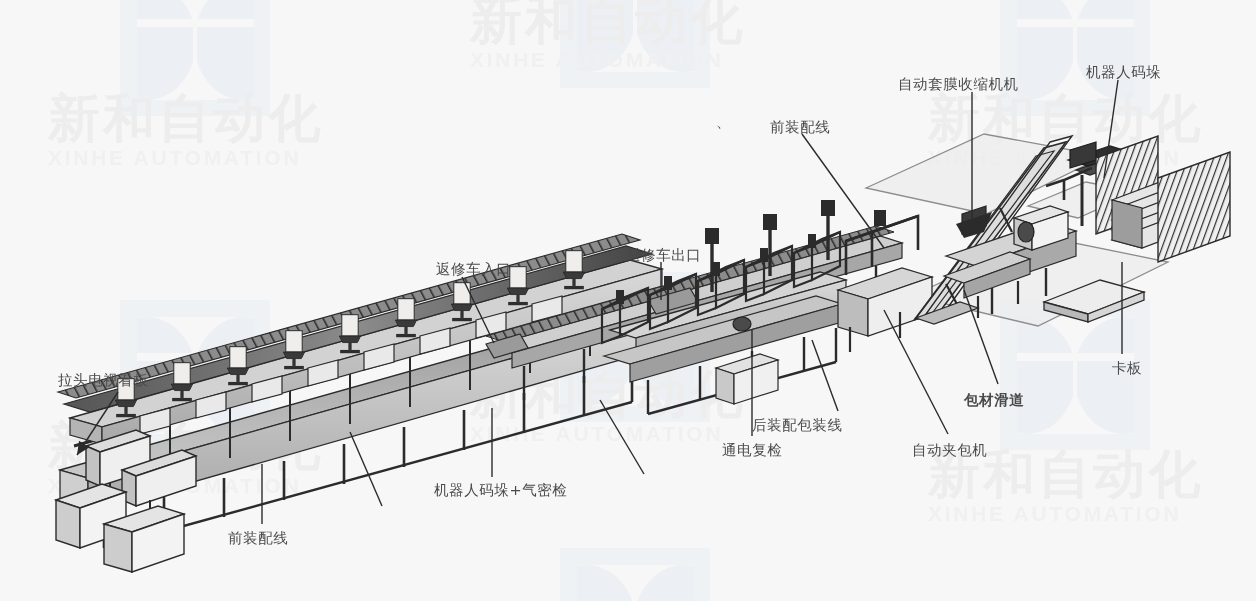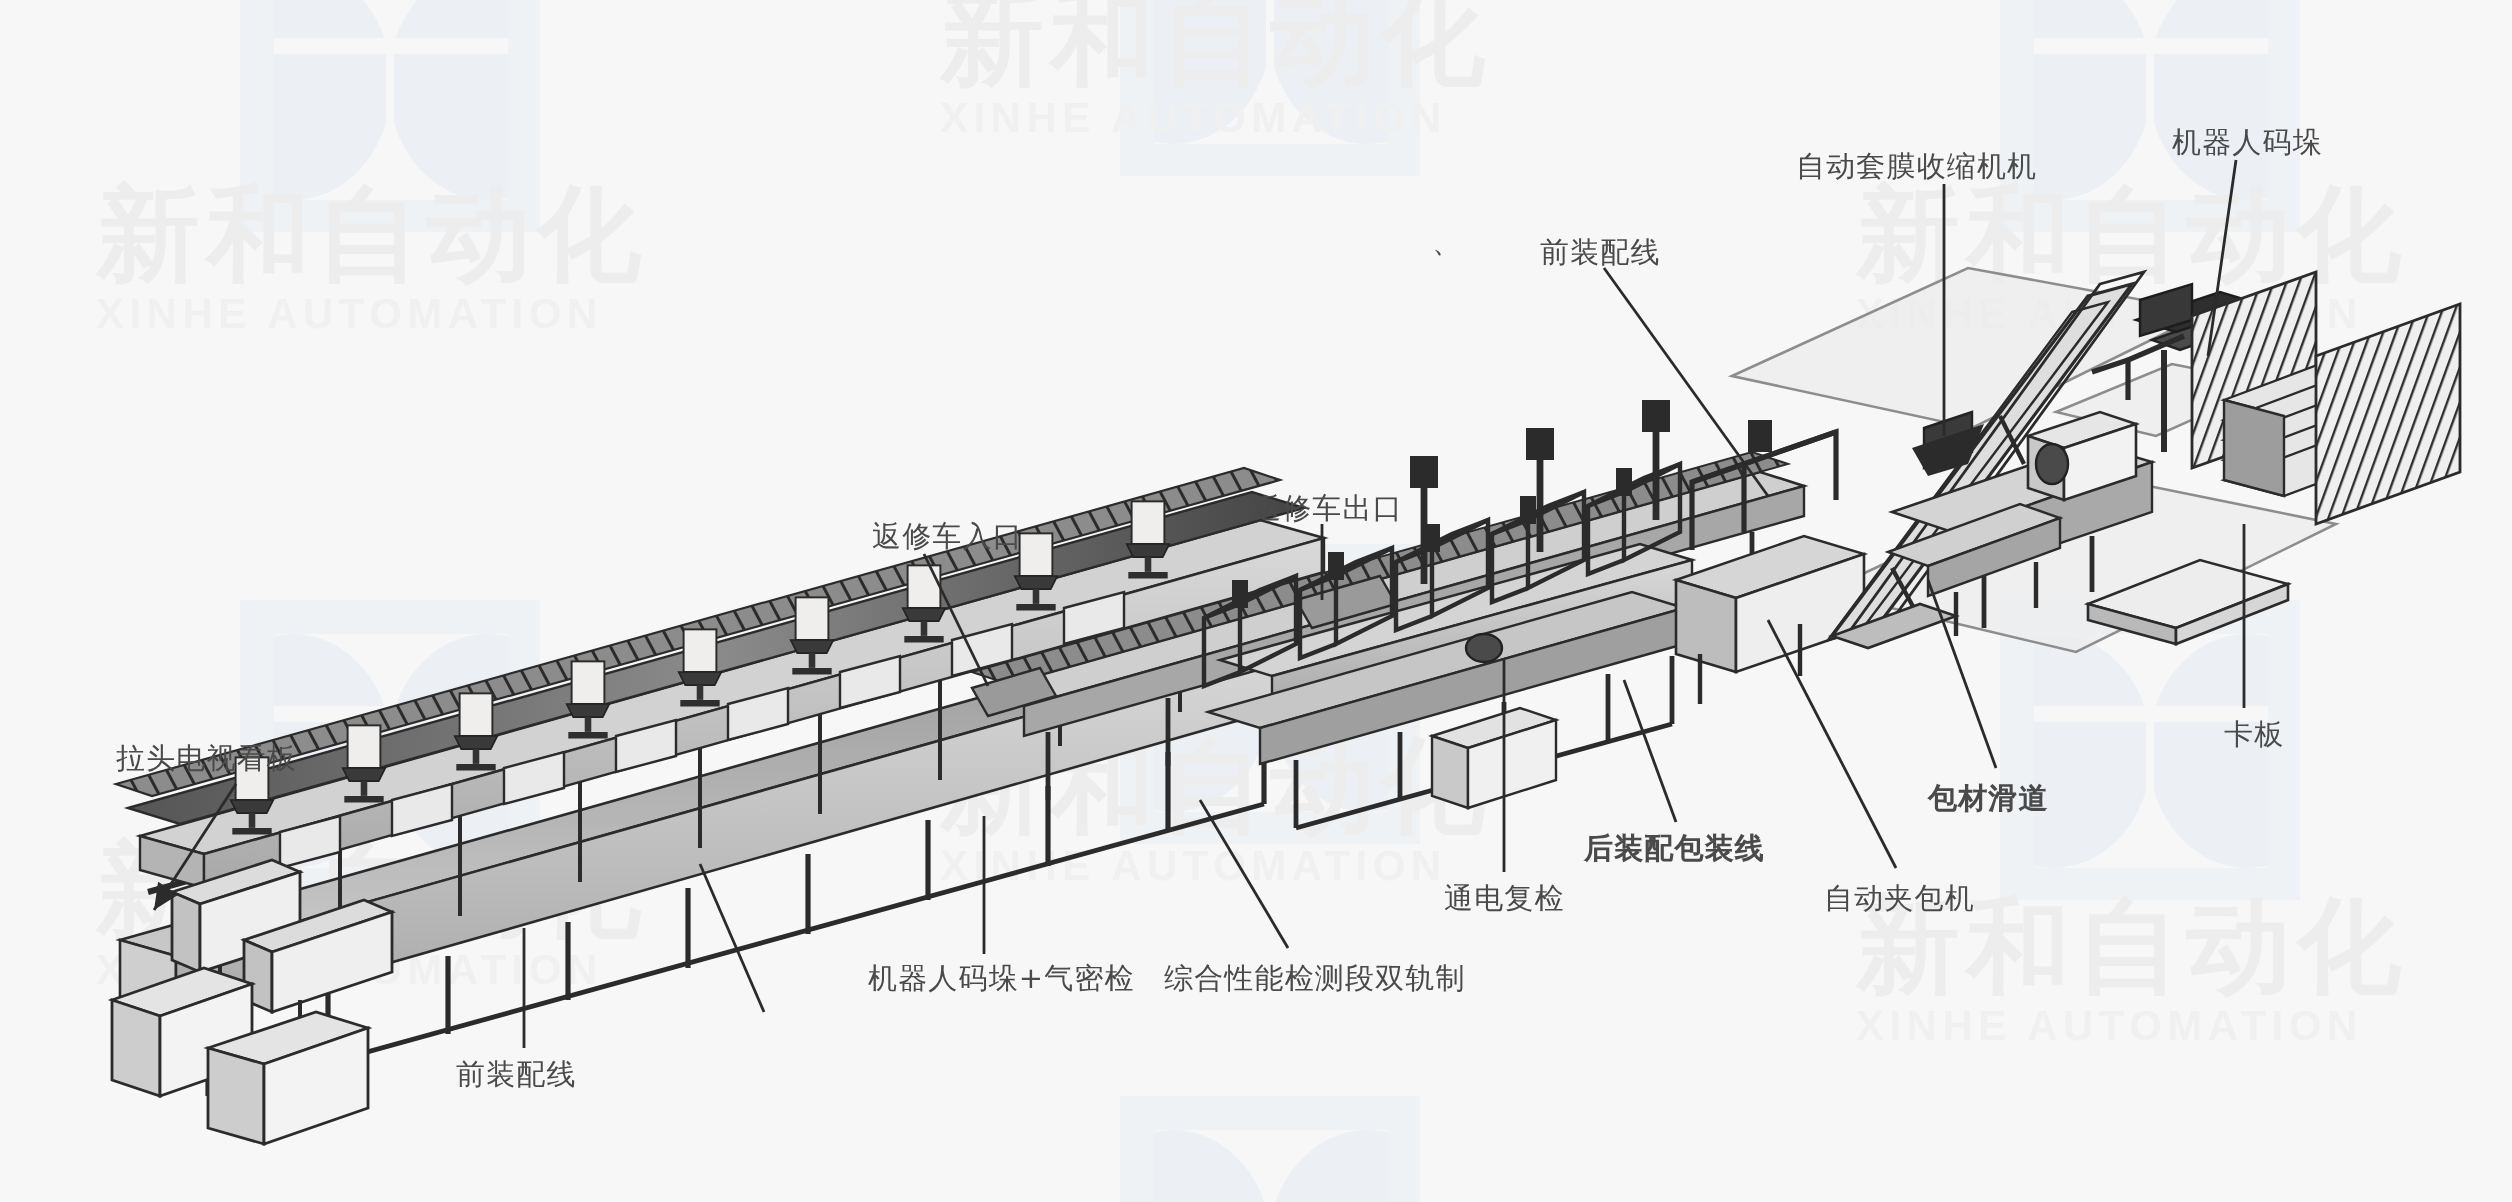--- a/index.html
+++ b/index.html
@@ -543,27 +543,24 @@
       </div>
       <div class="label" style="left: 434px; top: 480px;">
         <div>机器人码垛+气密检</div>
       </div>
       <div class="label" style="left: 436px; top: 259px;">
         <div>返修车入口</div>
       </div>
       <div class="label" style="left: 626px; top: 245px;">
         <div>返修车出口</div>
       </div>
-      <div class="label" style="left: 582px; top: 480px;">
-        <div>综合性能检测段双轨制</div>
-      </div>
       <div class="label" style="left: 722px; top: 440px;">
         <div>通电复检</div>
       </div>
-      <div class="label" style="left: 792px; top: 415px; font-weight: bold;">
+      <div class="label" style="left: 752px; top: 415px;">
         <div>后装配包装线</div>
       </div>
       <div class="label" style="left: 912px; top: 440px;">
         <div>自动夹包机</div>
       </div>
       <div class="label" style="left: 964px; top: 390px; font-weight: bold;">
         <div>包材滑道</div>
       </div>
       <div class="label" style="left: 770px; top: 117px;">
         <div>前装配线</div>

